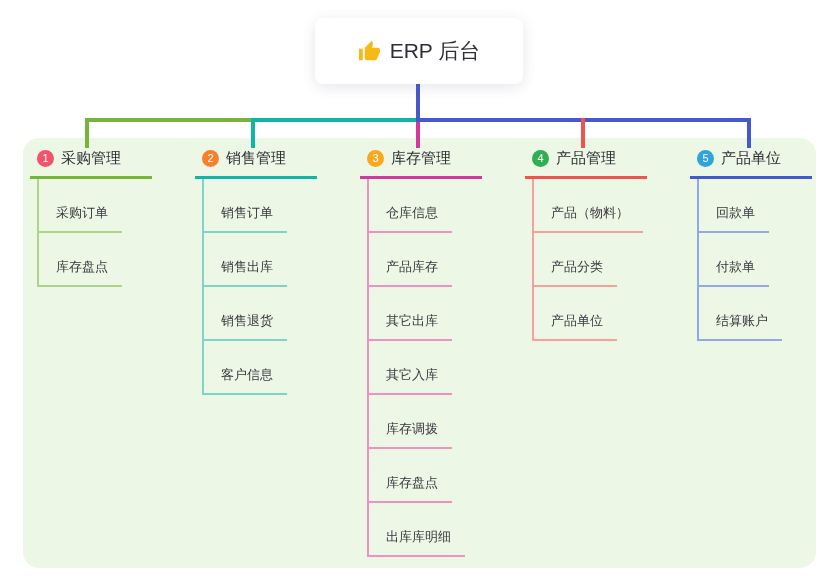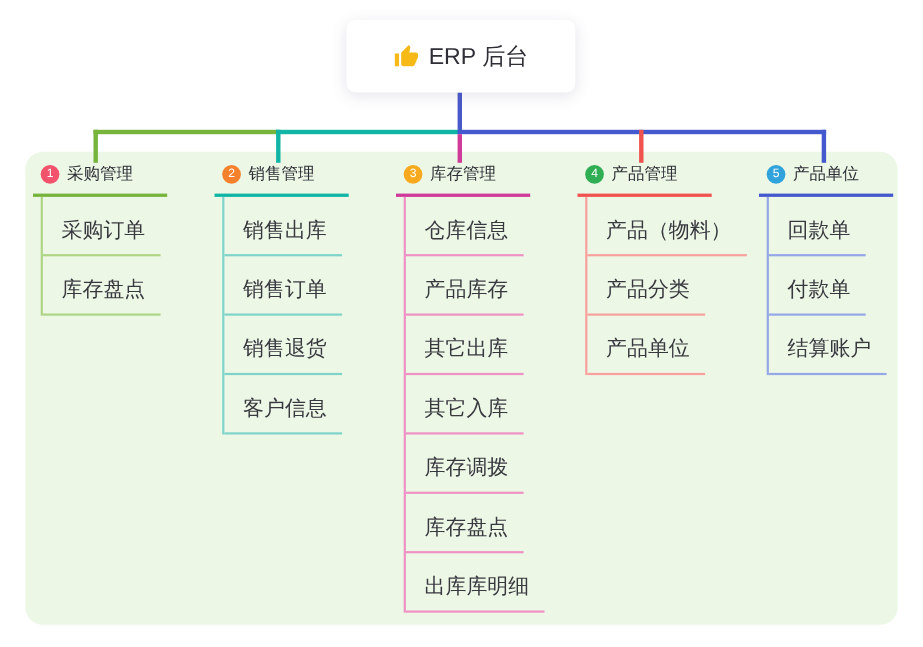--- a/index.html
+++ b/index.html
@@ -21,21 +21,21 @@
   
   .branch{position:absolute;top:146px;width:122px;z-index:2;}
   .branch-header{display:flex;align-items:center;gap:7px;padding:3px 0 8px 7px;
     border-bottom:3px solid var(--line);}
   .badge{width:17px;height:17px;border-radius:50%;background:var(--badge);color:#fff;
     font-size:11px;line-height:17px;text-align:center;flex:0 0 auto;}
   .branch-label{font-size:15px;color:#2e2f36;white-space:nowrap;}
   .children{margin-left:7px;border-left:2px solid var(--child-line);}
   .child{height:54px;display:flex;align-items:flex-end;}
   .child-inner{display:inline-block;padding:0 14px 9px 17px;border-bottom:2px solid var(--child-line);
-    font-size:19px;color:#38383f;white-space:nowrap;}
+    font-size:13px;color:#38383f;white-space:nowrap;}
 
   .b0{left:30px;}  .b1{left:195px;} .b2{left:360px;} .b3{left:525px;} .b4{left:690px;}
 </style>
 </head>
 <body>
 
 <div class="stage">
 
   <div class="panel" style="background: rgb(237, 247, 230);"></div>
 
@@ -73,24 +73,24 @@
     </div>
   </div>
 
   <div class="branch b1" style="--line: #10b5a6; --child-line: #7fd4ca; --badge: #f5812c;">
     <div class="branch-header">
       <span class="badge">2</span>
       <span class="branch-label">销售管理</span>
     </div>
     <div class="children">
       <div class="child">
-          <span class="child-inner">销售出库</span>
+          <span class="child-inner">销售订单</span>
         </div>
       <div class="child">
-          <span class="child-inner">销售订单</span>
+          <span class="child-inner">销售出库</span>
         </div>
       <div class="child">
           <span class="child-inner">销售退货</span>
         </div>
       <div class="child">
           <span class="child-inner">客户信息</span>
         </div>
     </div>
   </div>
 

